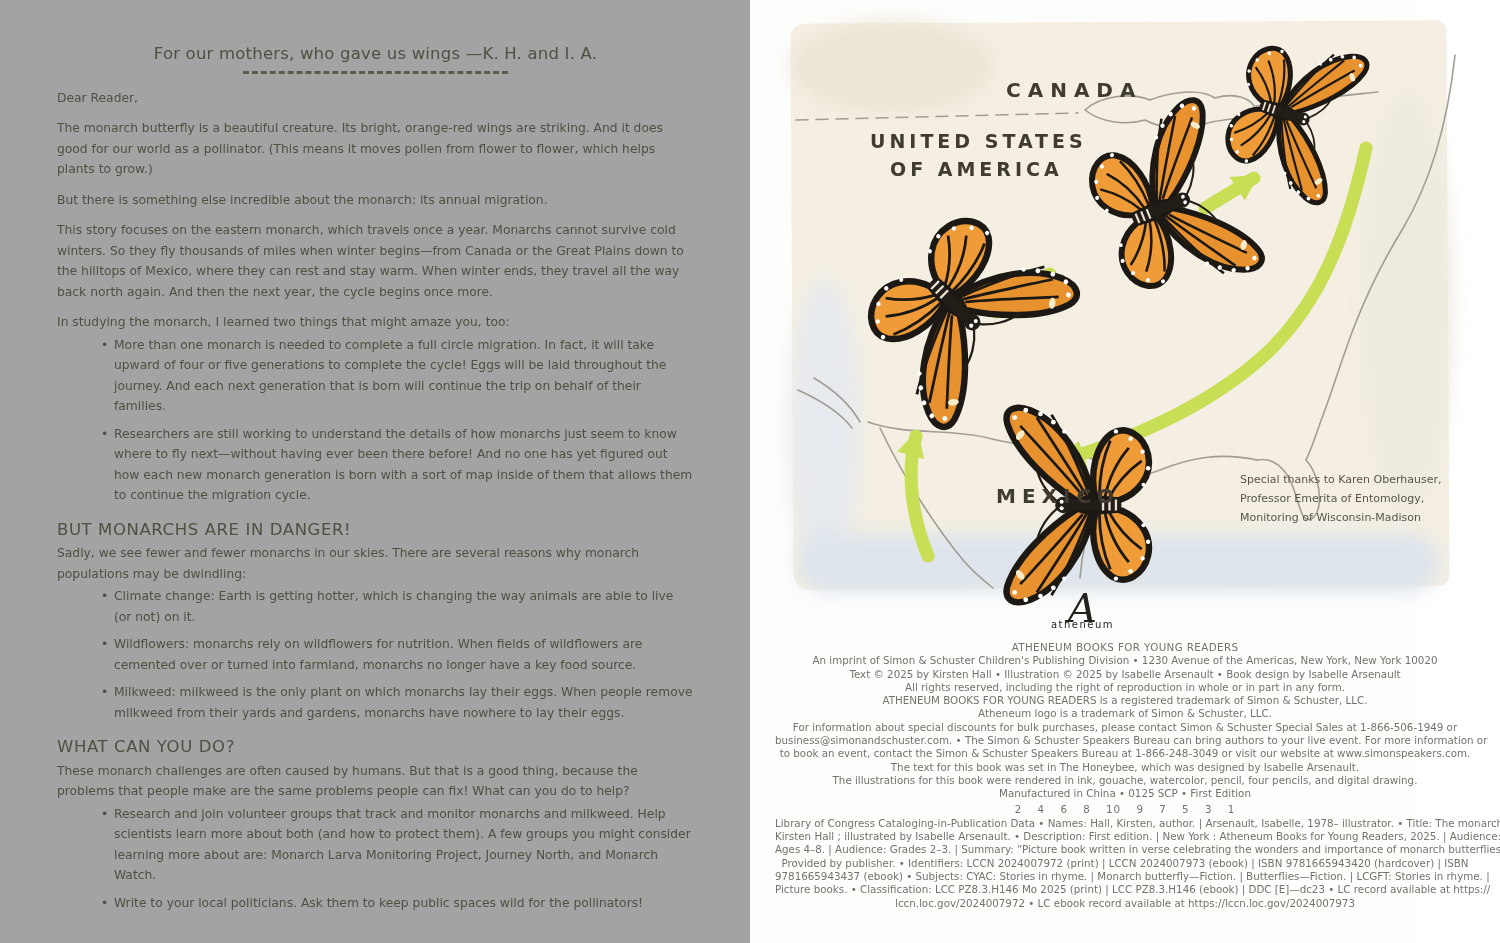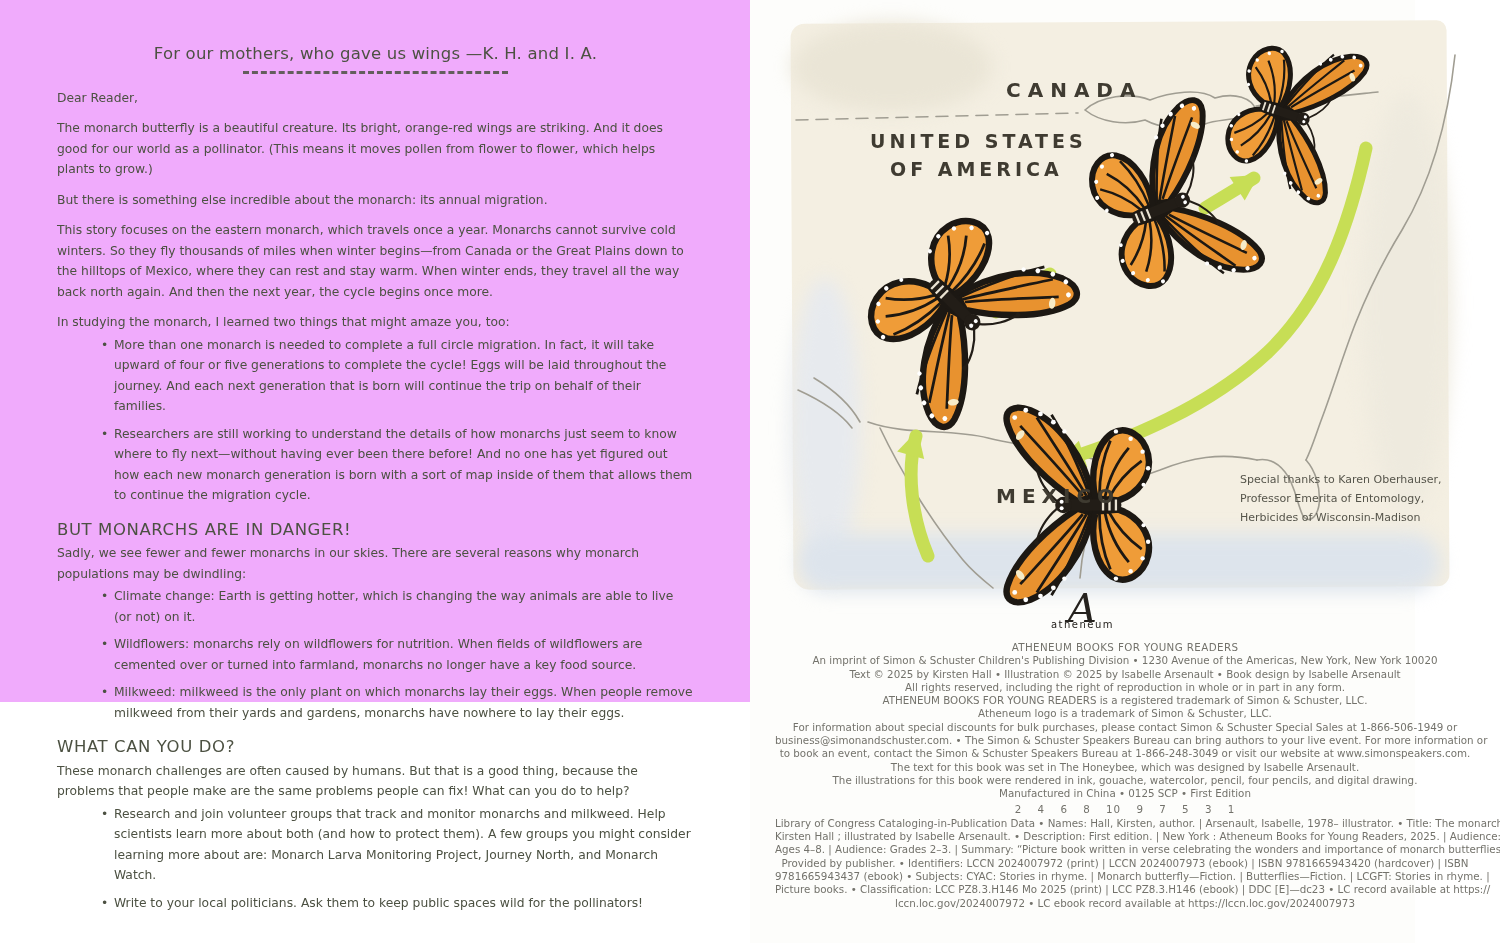--- a/index.html
+++ b/index.html
@@ -1,20 +1,20 @@
 <!DOCTYPE html>
 <html><head>
 <meta charset="utf-8">
 <style>
   html,body{margin:0;padding:0;}
   body{width:1500px;height:943px;position:relative;overflow:hidden;background:#ffffff;
        font-family:"DejaVu Sans", sans-serif;}
 
   
-  .left-page{position:absolute;left:0;top:0;width:750px;height:702px;background:#f0abfc;
+  .left-page{position:absolute;left:0;top:0;width:750px;height:943px;background:#a3a3a3;
              color:#4c5142;}
   .letter{padding:40px 56px 0 57px;font-size:12.3px;line-height:20.5px;}
   .dedication{font-size:16.5px;text-align:center;letter-spacing:.2px;margin:4px 0 6px 0;}
   .dash-divider{width:265px;margin:6px auto 14px auto;border-top:3px dashed #4c5142;opacity:.85;}
   .letter p{margin:0 0 10px 0;}
   .salutation{margin-bottom:10px;}
   .letter ul{list-style:none;margin:2px 0 10px 0;padding:0 0 0 44px;}
   .letter li{position:relative;padding-left:13px;margin-bottom:7px;}
   .letter li::before{content:"•";position:absolute;left:0;top:0;}
   .sec-head{font-size:16.5px;letter-spacing:.6px;margin:14px 0 3px 0;}
@@ -160,21 +160,21 @@
     </svg>
 
     <div class="map-label lbl-canada">CANADA</div>
     <div class="map-label lbl-us1">UNITED STATES</div>
     <div class="map-label lbl-us2">OF AMERICA</div>
     <div class="map-label lbl-mexico">MEXICO</div>
 
     <div class="special-thanks">
       <div>Special thanks to Karen Oberhauser,</div>
       <div>Professor Emerita of Entomology,</div>
-      <div>Herbicides of Wisconsin-Madison</div>
+      <div>Monitoring of Wisconsin-Madison</div>
     </div>
   </div>
 
   <div class="logo">
     <div class="logo-a">A</div>
     <div class="logo-name">atheneum</div>
   </div>
 
   <div class="colophon">
     <div class="first">ATHENEUM BOOKS FOR YOUNG READERS</div>

